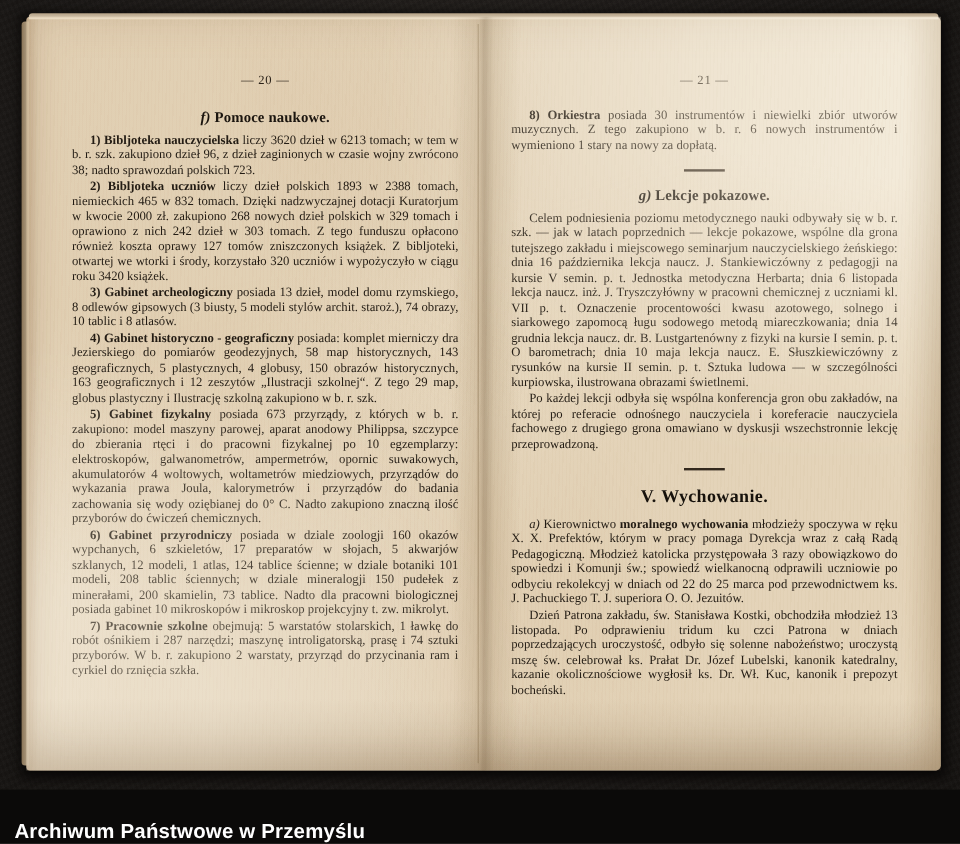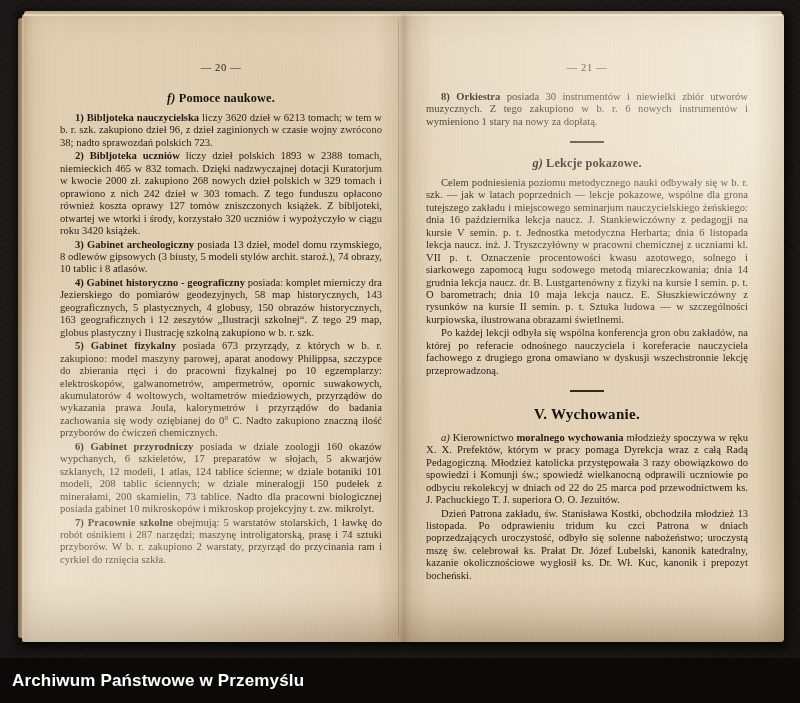--- a/index.html
+++ b/index.html
@@ -194,21 +194,21 @@
 
   
   .watermark-bar {
     position: absolute;
     left: 0;
     bottom: 0;
     width: 800px;
     height: 45px;
     background: #0b0a09;
     display: flex;
-    align-items: center;
+    align-items: flex-end;
   }
   .watermark-text {
     font-family: "Liberation Sans", "DejaVu Sans", sans-serif;
     font-weight: bold;
     font-size: 17px;
     color: #ffffff;
     padding-left: 12px;
     letter-spacing: .01em;
   }
 </style>

